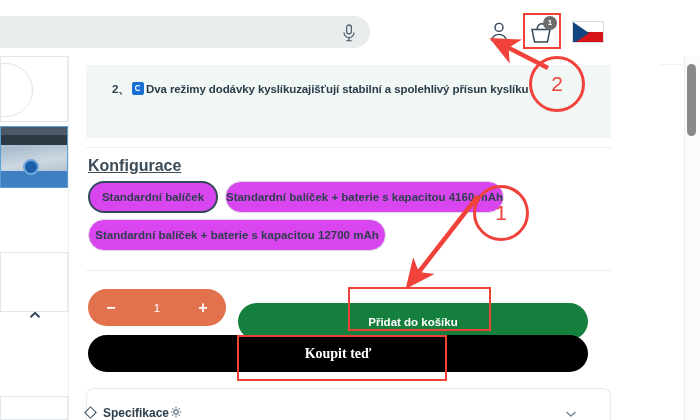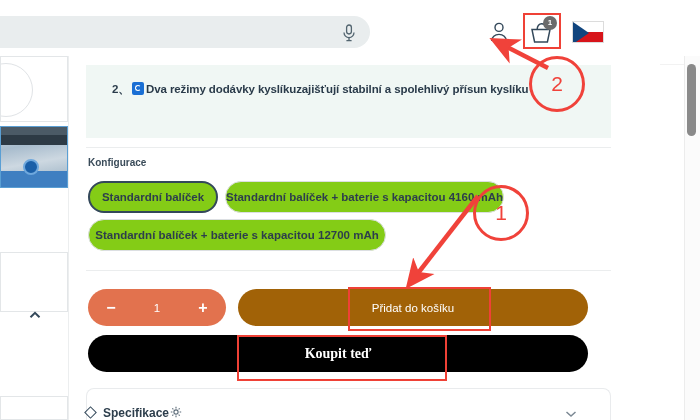--- a/index.html
+++ b/index.html
@@ -241,31 +241,32 @@
     position: absolute;
     left: 17px;
     width: 525px; height: 1px;
     background: #ebedee;
   }
 
   
   .config-label {
     position: absolute;
     left: 19px; top: 101px;
-    font-size: 10px;
+    font-size: 16px;
     font-weight: bold;
     color: #3a4b59;
+    text-decoration: underline;
   }
   .chip {
     position: absolute;
     height: 32px;
     border-radius: 16px;
     border: 1.5px solid #dcdfe2;
     box-sizing: border-box;
-    background: #84cc16;
+    background: #d946ef;
     font-size: 11.5px;
     font-weight: bold;
     color: #2d3e4c;
     display: flex;
     align-items: center;
     justify-content: center;
     padding: 0 14px;
     white-space: nowrap;
   }
   .chip.selected { border-color: #33485a; border-width: 2px; }
@@ -296,27 +297,27 @@
     position: absolute;
     left: 40px; top: 0;
     width: 58px; height: 37px;
     color: #ffffff;
     font-size: 11.5px;
     display: flex; align-items: center; justify-content: center;
   }
 
   .btn-cart {
     position: absolute;
-    left: 169px; top: 233px;
+    left: 169px; top: 247px;
     width: 350px; height: 37px;
     border-radius: 19px;
-    background: #a16207;
+    background: #15803d;
     color: #ffffff;
     font-size: 11.5px;
-    font-weight: normal;
+    font-weight: bold;
     display: flex; align-items: center; justify-content: center;
   }
   .btn-buy {
     position: absolute;
     left: 19px; top: 279px;
     width: 500px; height: 37px;
     border-radius: 19px;
     background: #000000;
     color: #ffffff;
     font-size: 14px;

